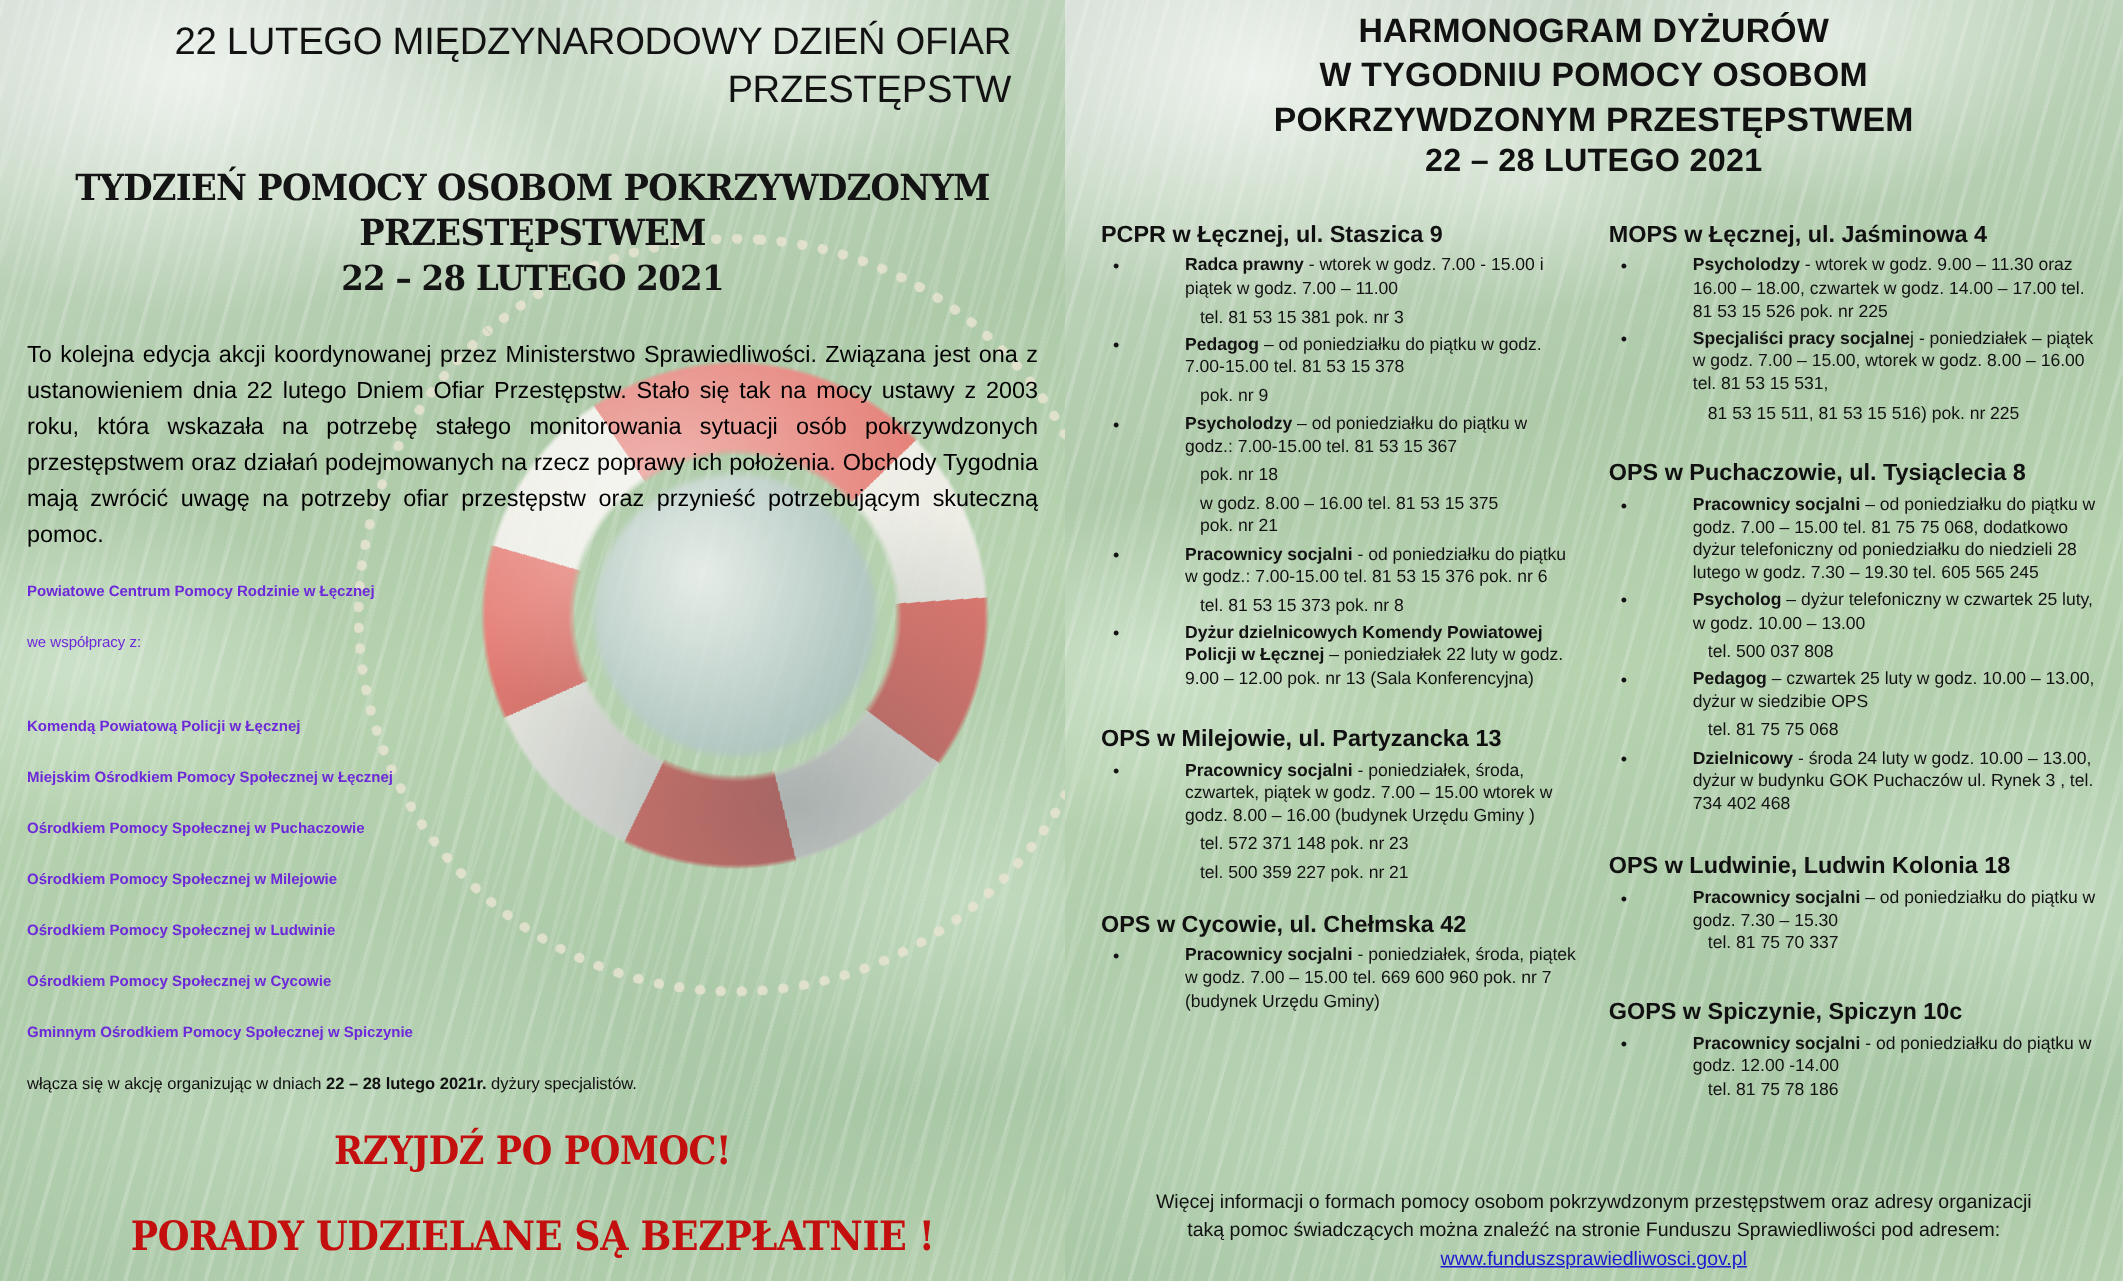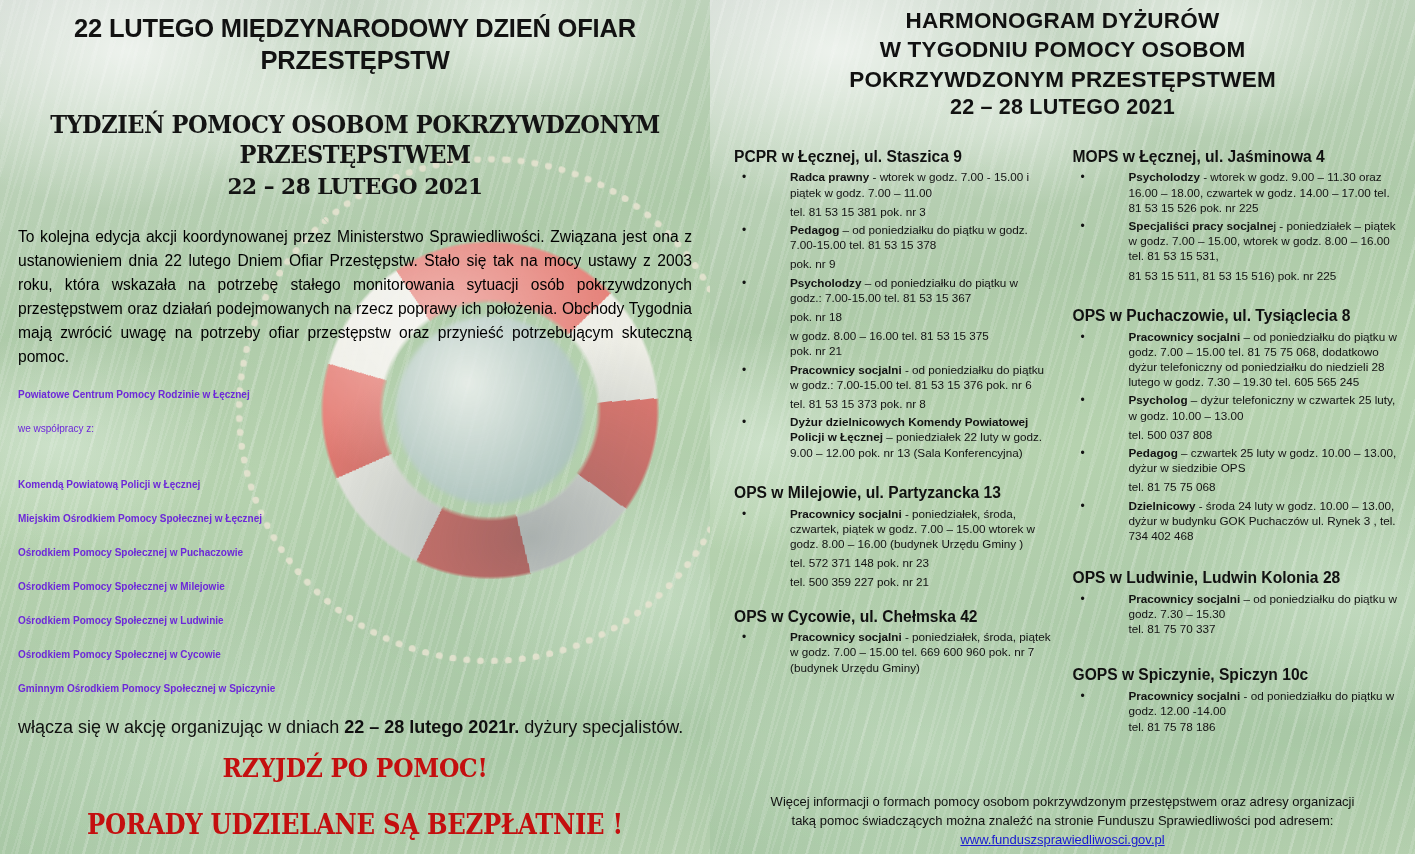--- a/index.html
+++ b/index.html
@@ -98,23 +98,23 @@
     letter-spacing:-.5px;
     color:#141414;
     text-align:center;
     transform:scaleX(.94);
   }
 
   #left-title-main {
     margin:12px 36px 0 36px;
     font-size:25.5px;
     line-height:1.26;
-    font-weight:bold;
+    font-weight:normal;
     letter-spacing:-.2px;
-    text-align:center;
+    text-align:right;
     color:#121212;
     font-family:"Liberation Sans", sans-serif;
   }
   #left-title-sub {
     margin:34px 28px 0 28px;
     font-size:24px;
     line-height:1.22;
   }
   #left-title-dates {
     margin-top:3px;
@@ -131,21 +131,21 @@
 
   .left-org {
     margin:0 0 0 18px;
     font-size:10px;
     line-height:1.2;
     color:#6d28d9;
   }
   .left-org.b { font-weight:bold; }
   .left-list { margin-top:20px; }
   .left-list .left-org { margin-bottom:22px; }
-  #left-closing { margin:0 18px 0 18px; font-size:18px; color:#101010; }
+  #left-closing { margin:0 18px 0 18px; font-size:11px; color:#101010; }
   #left-closing b { font-weight:bold; }
 
   #left-cta {
     position:absolute; left:0; right:0; bottom:6px;
     text-align:center;
   }
   #left-cta .cta {
     font-family:"DejaVu Serif", serif;
     font-weight:bold;
     color:#c40f0f;
@@ -193,21 +193,21 @@
     font-size:11.7px;
     line-height:1.30;
     color:#121212;
   }
   .duty .bullet {
     position:absolute; left:8px; top:1px;
     font-size:12px; line-height:1.2; color:#121212;
   }
   .duty .role { font-weight:bold; }
   .duty .detail { }
-  .duty .extra { display:block; margin-top:4px; }
+  .duty .extra { display:block; margin-top:4px;margin-left:10px; }
 
   #right-footer {
     position:absolute; left:0; right:0; bottom:6px;
     padding:0 18px;
     text-align:center;
   }
   #right-footer .fline {
     font-size:13px;
     line-height:1.42;
     color:#111;
@@ -373,21 +373,21 @@
               <span class="role">Pedagog</span><span class="detail"> – czwartek 25 luty w godz. 10.00 – 13.00, dyżur w siedzibie OPS</span>
               <span class="extra">tel. 81 75 75 068</span>
             </div>
             <div class="duty">
               <span class="bullet">•</span>
               <span class="role">Dzielnicowy</span><span class="detail"> -  środa 24 luty w godz. 10.00 – 13.00, dyżur w budynku GOK Puchaczów ul. Rynek 3 , tel. 734 402 468</span>
             </div>
           </div>
 
           <div class="office" style="margin-top:26px;">
-            <div class="office-name">OPS w Ludwinie, Ludwin Kolonia 28</div>
+            <div class="office-name">OPS w Ludwinie, Ludwin Kolonia 18</div>
             <div class="duty">
               <span class="bullet">•</span>
               <span class="role">Pracownicy socjalni</span><span class="detail"> – od poniedziałku do piątku w godz. 7.30 – 15.30</span>
               <span class="extra" style="margin-top:0;">tel. 81 75 70  337</span>
             </div>
           </div>
 
           <div class="office" style="margin-top:30px;">
             <div class="office-name">GOPS w Spiczynie, Spiczyn 10c</div>
             <div class="duty">

